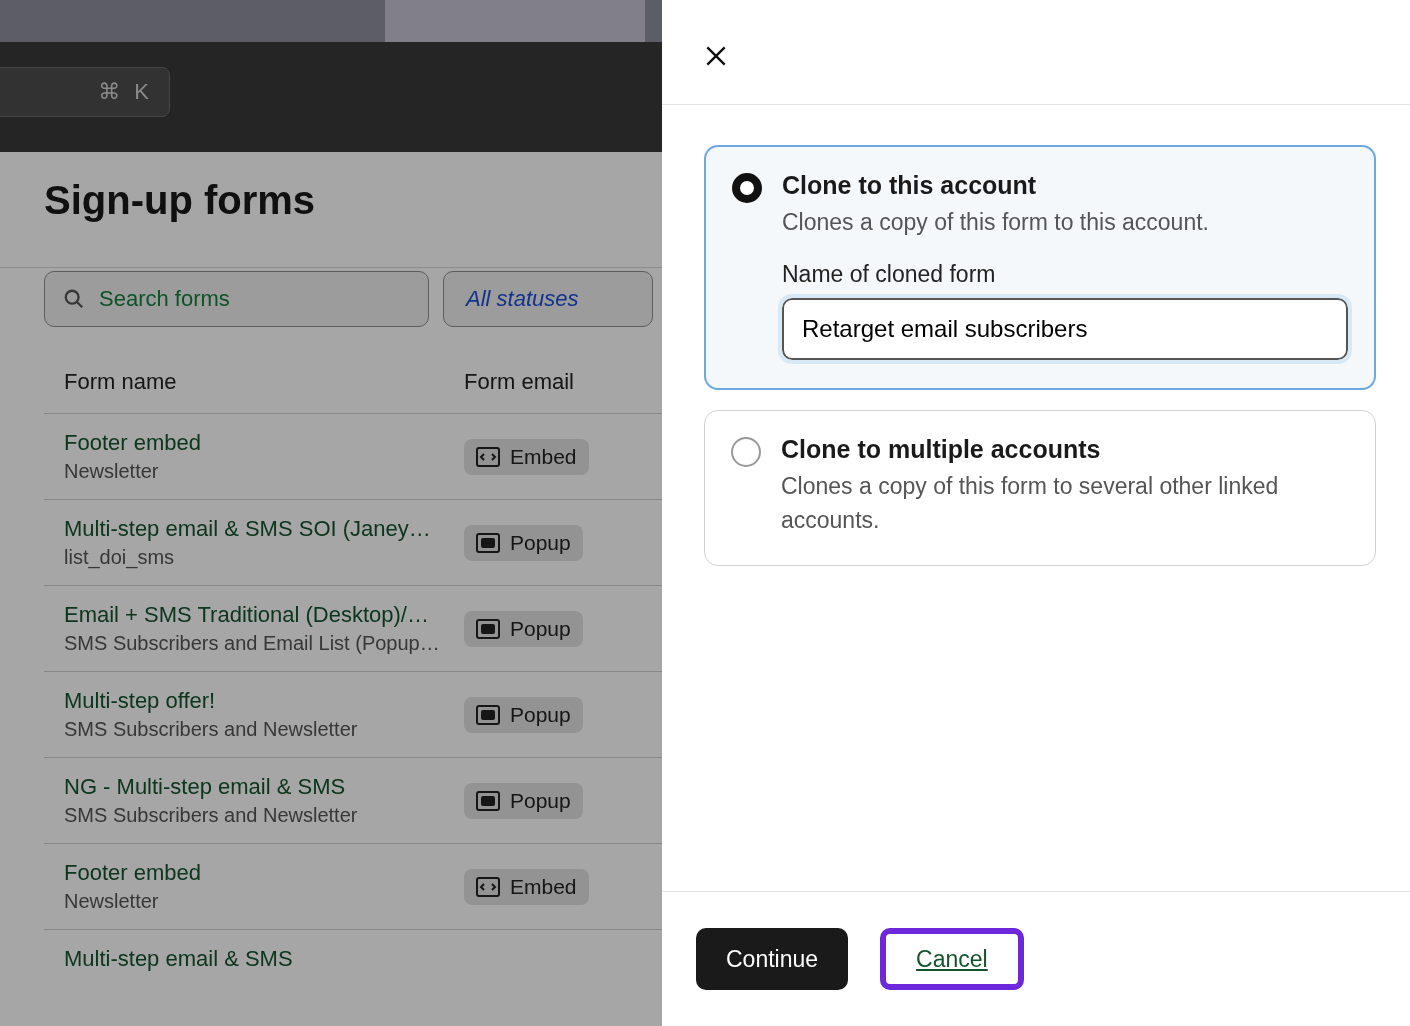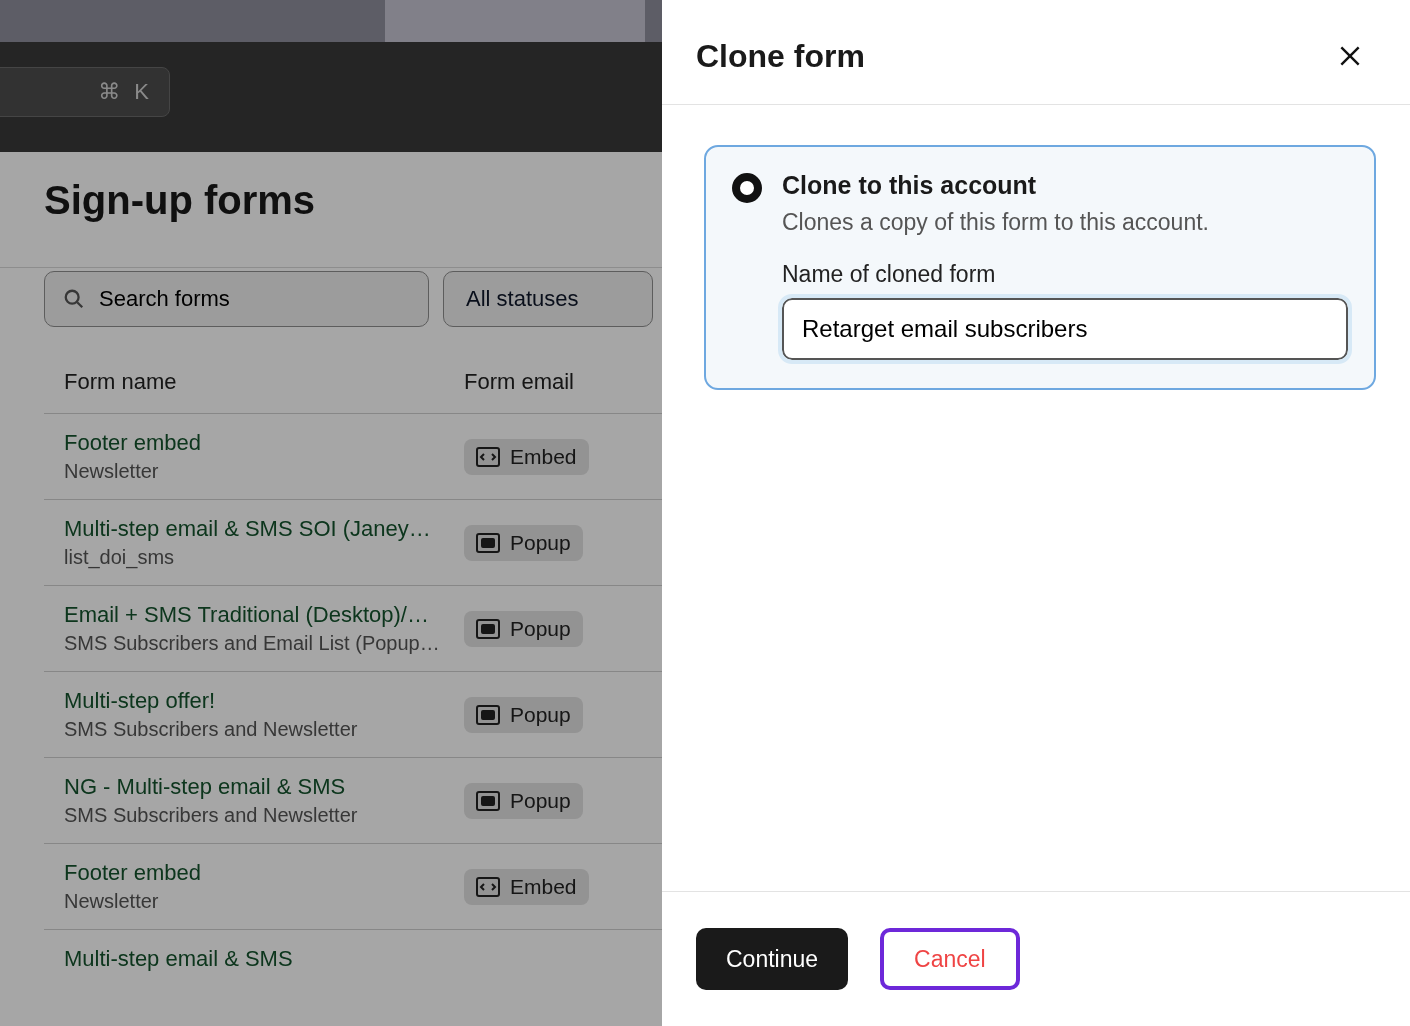--- a/index.html
+++ b/index.html
@@ -25,25 +25,25 @@
   .bg-search .spacer{flex:1}
   .bg-search .kbd{font-size:22px; color:#d4d4d4; letter-spacing:4px;}
 
   .bg-content {
     padding: 26px 0 0 44px;
   }
   .bg-title { font-size:40px; font-weight:600; color:#1a1a1a; margin-bottom:30px;}
   .bg-hr1 { position:absolute; left:0; right:0; top:267px; height:1px; background:#d9d9d9;}
   .bg-filters { display:flex; gap:14px; margin-top:48px;}
   .bg-searchforms {
-    width:385px; height:56px; border:1px solid #8f8f8f; border-radius:10px; display:flex; align-items:center; padding:0 18px; color:#000000; font-size:22px; background:#f0f0f0;
+    width:385px; height:56px; border:1px solid #8f8f8f; border-radius:10px; display:flex; align-items:center; padding:0 18px; color:#15803d; font-size:22px; background:#f0f0f0;
   }
   .bg-searchforms svg{flex:none; margin-right:14px;}
   .bg-statuses {
-    height:56px; border:1px solid #8f8f8f; border-radius:10px; display:flex; align-items:center; padding:16px 22px; color:#0f172a; font-size:22px; background:#f0f0f0; min-width:210px;
+    height:56px; border:1px solid #8f8f8f; border-radius:10px; display:flex; align-items:center; padding:16px 22px; color:#1d4ed8; font-size:22px; background:#f0f0f0; min-width:210px;font-style:italic;
   }
 
   .bg-table { margin-top:42px; }
   .bg-th { display:flex; font-size:22px; color:#222; padding-bottom:18px;}
   .bg-th .c1{ flex:0 0 420px; padding-left:20px;}
   .bg-th .c2{ flex:0 0 160px;}
   .bg-row { border-top:1px solid #d0d0d0; padding:16px 0 16px 0; display:flex;}
   .bg-row .c1{ flex:0 0 420px; padding-left:20px;}
   .bg-row .c2{ flex:0 0 160px; display:flex; align-items:center;}
   .bg-row .name{ font-size:22px; color:#14532d; margin-bottom:4px;}
@@ -85,21 +85,21 @@
   .field-label{ font-size:23px; color:#222; margin-top:22px; margin-bottom:10px;}
   .field-input{
     width:100%; height:62px; border:2px solid #555; border-radius:10px; padding:0 18px; font-size:24px; outline:4px solid #d7e9f6; background:#fff;
   }
 
   .panel-footer{
     border-top:1px solid #e3e3e3; padding:36px 34px; display:flex; gap:32px;
   }
   .btn{ height:62px; border-radius:10px; font-size:23px; font-weight:500; padding:0 30px; cursor:pointer;}
   .btn-primary{ background:#1a1a1a; color:#fff; border:none;}
-  .btn-secondary{ background:#fff; color:#ef4444; border:4px solid #6d28d9;}
+  .btn-secondary{ background:#fff; color:#14532d; border:6px solid #6d28d9;text-decoration:underline;}
 
   .trunc{ white-space:nowrap; overflow:hidden; text-overflow:ellipsis; max-width:380px;}
 </style>
 </head>
 <body>
 
 <div class="bg">
   <div class="bg-topbar1">
     <div class="account-pill"></div>
   </div>
@@ -232,39 +232,45 @@
           </div>
         </div>
     </div>
   </div>
 </div>
 
 <div class="overlay"></div>
 
 <div class="panel">
   <div class="panel-header">
-    <div class="panel-title">Clone form</div>
     <button class="close-btn">
       <svg viewBox="0 0 24 24" fill="none">
         <line x1="4" y1="4" x2="20" y2="20"></line>
           <line x1="20" y1="4" x2="4" y2="20"></line>
       </svg>
     </button>
   </div>
 
   <div class="panel-body">
     <div class="option-card selected">
       <div class="radio-outer"></div>
       <div class="opt-content">
         <div class="opt-title">Clone to this account</div>
         <div class="opt-desc">Clones a copy of this form to this account.</div>
         <div class="field-label">Name of cloned form</div>
         <input class="field-input" type="text" value="Retarget email subscribers" style="">
       </div>
     </div>
 
+    <div class="option-card">
+      <div class="radio-outer"></div>
+      <div class="opt-content">
+        <div class="opt-title">Clone to multiple accounts</div>
+        <div class="opt-desc">Clones a copy of this form to several other linked accounts.</div>
+      </div>
+    </div>
   </div>
 
   <div class="panel-footer">
     <button class="btn btn-primary">Continue</button>
     <button class="btn btn-secondary">Cancel</button>
   </div>
 </div>
 
 </body></html>

